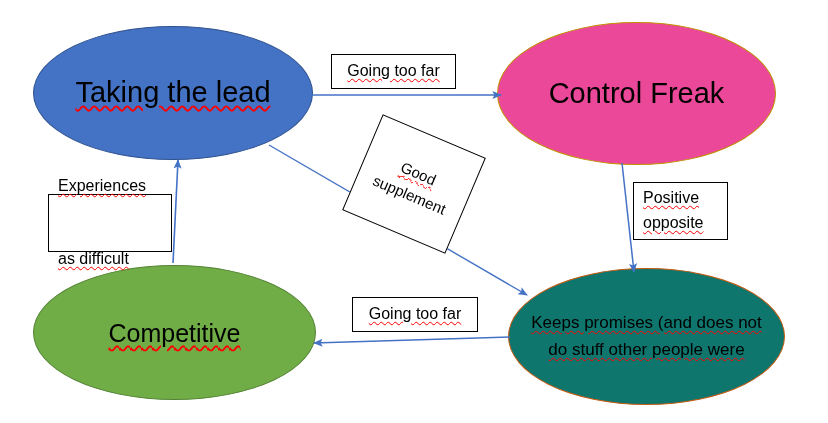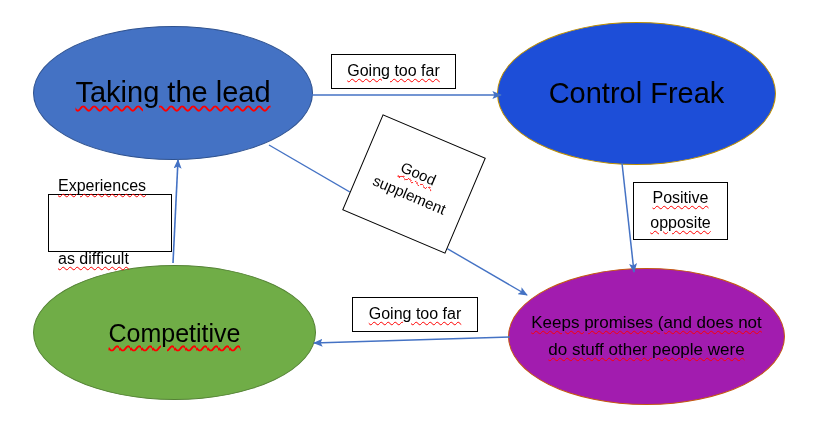--- a/index.html
+++ b/index.html
@@ -31,33 +31,33 @@
     line-height: 1.28;
   }
   .node-blue {
     left: 33px; top: 26px; width: 280px; height: 134px;
     background: #4472C4;
     border: 1.4px solid #2F528F;
     font-size: 29px;
   }
   .node-amber {
     left: 497px; top: 22px; width: 279px; height: 143px;
-    background: #1d4ed8;
+    background: #ec4899;
     border: 1.4px solid #BF9000;
     font-size: 29px;
   }
   .node-green {
     left: 33px; top: 265px; width: 283px; height: 135px;
     background: #70AD47;
     border: 1.4px solid #548235;
     font-size: 25px;
   }
   .node-orange {
     left: 508px; top: 268px; width: 277px; height: 137px;
-    background: #a21caf;
+    background: #0f766e;
     border: 1.4px solid #C55A11;
     font-size: 17px;
   }
   .node-orange .etext { padding: 0 22px; line-height: 1.58; }
 
   .label-box {
     position: absolute;
     background: #ffffff;
     border: 1.3px solid #000000;
     box-sizing: border-box;
@@ -65,21 +65,21 @@
     font-size: 16px;
     z-index: 5;
     display: flex;
     flex-direction: column;
     justify-content: center;
   }
   .label-box .lrow { padding: 0 9px; line-height: 1.55; white-space: nowrap; }
 
   .lbl-going-top   { left: 331px; top: 54px;  width: 125px; height: 35px; align-items: center; }
   .lbl-going-bot   { left: 352px; top: 297px; width: 126px; height: 35px; align-items: center; }
-  .lbl-positive    { left: 633px; top: 182px; width: 95px;  height: 58px; align-items: center; }
+  .lbl-positive    { left: 633px; top: 182px; width: 95px;  height: 58px; align-items: flex-start; }
   .lbl-experiences { left: 48px;  top: 194px; width: 124px; height: 58px; align-items: flex-start; gap: 48px; }
 
   .lbl-good {
     left: 358px; top: 132px; width: 112px; height: 104px;
     transform: rotate(23deg);
     align-items: center;
     justify-content: center;
     font-size: 15px;
   }
   .lbl-good .lrow { text-align: center; }

